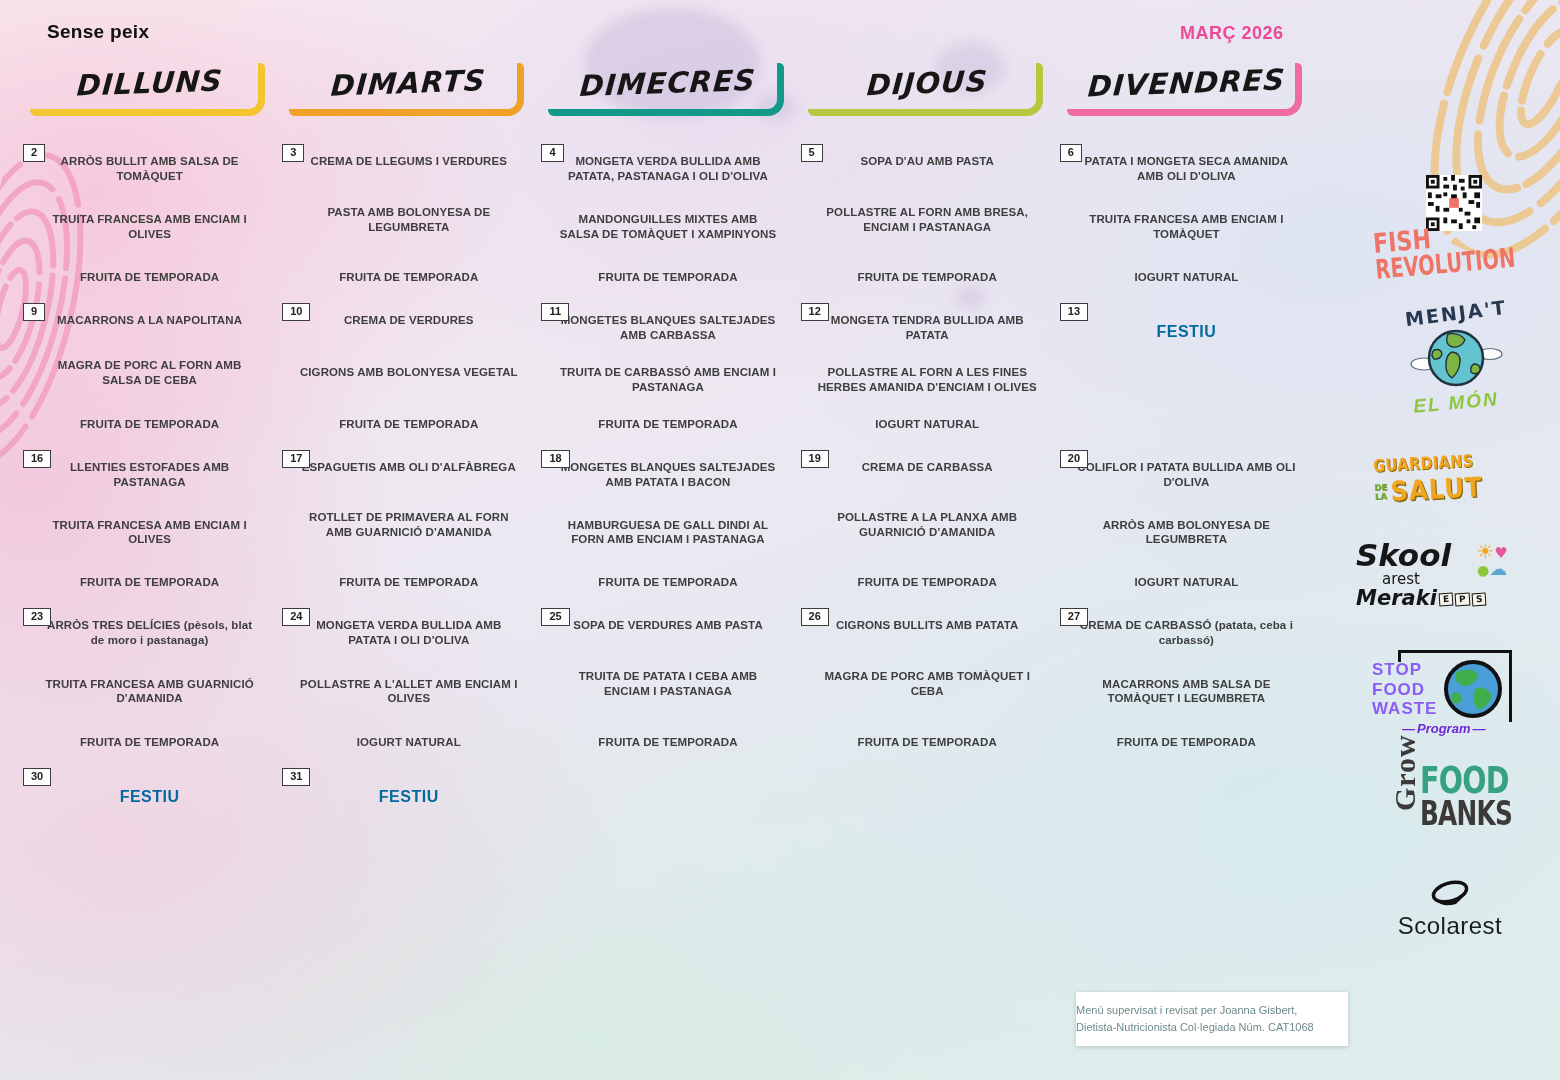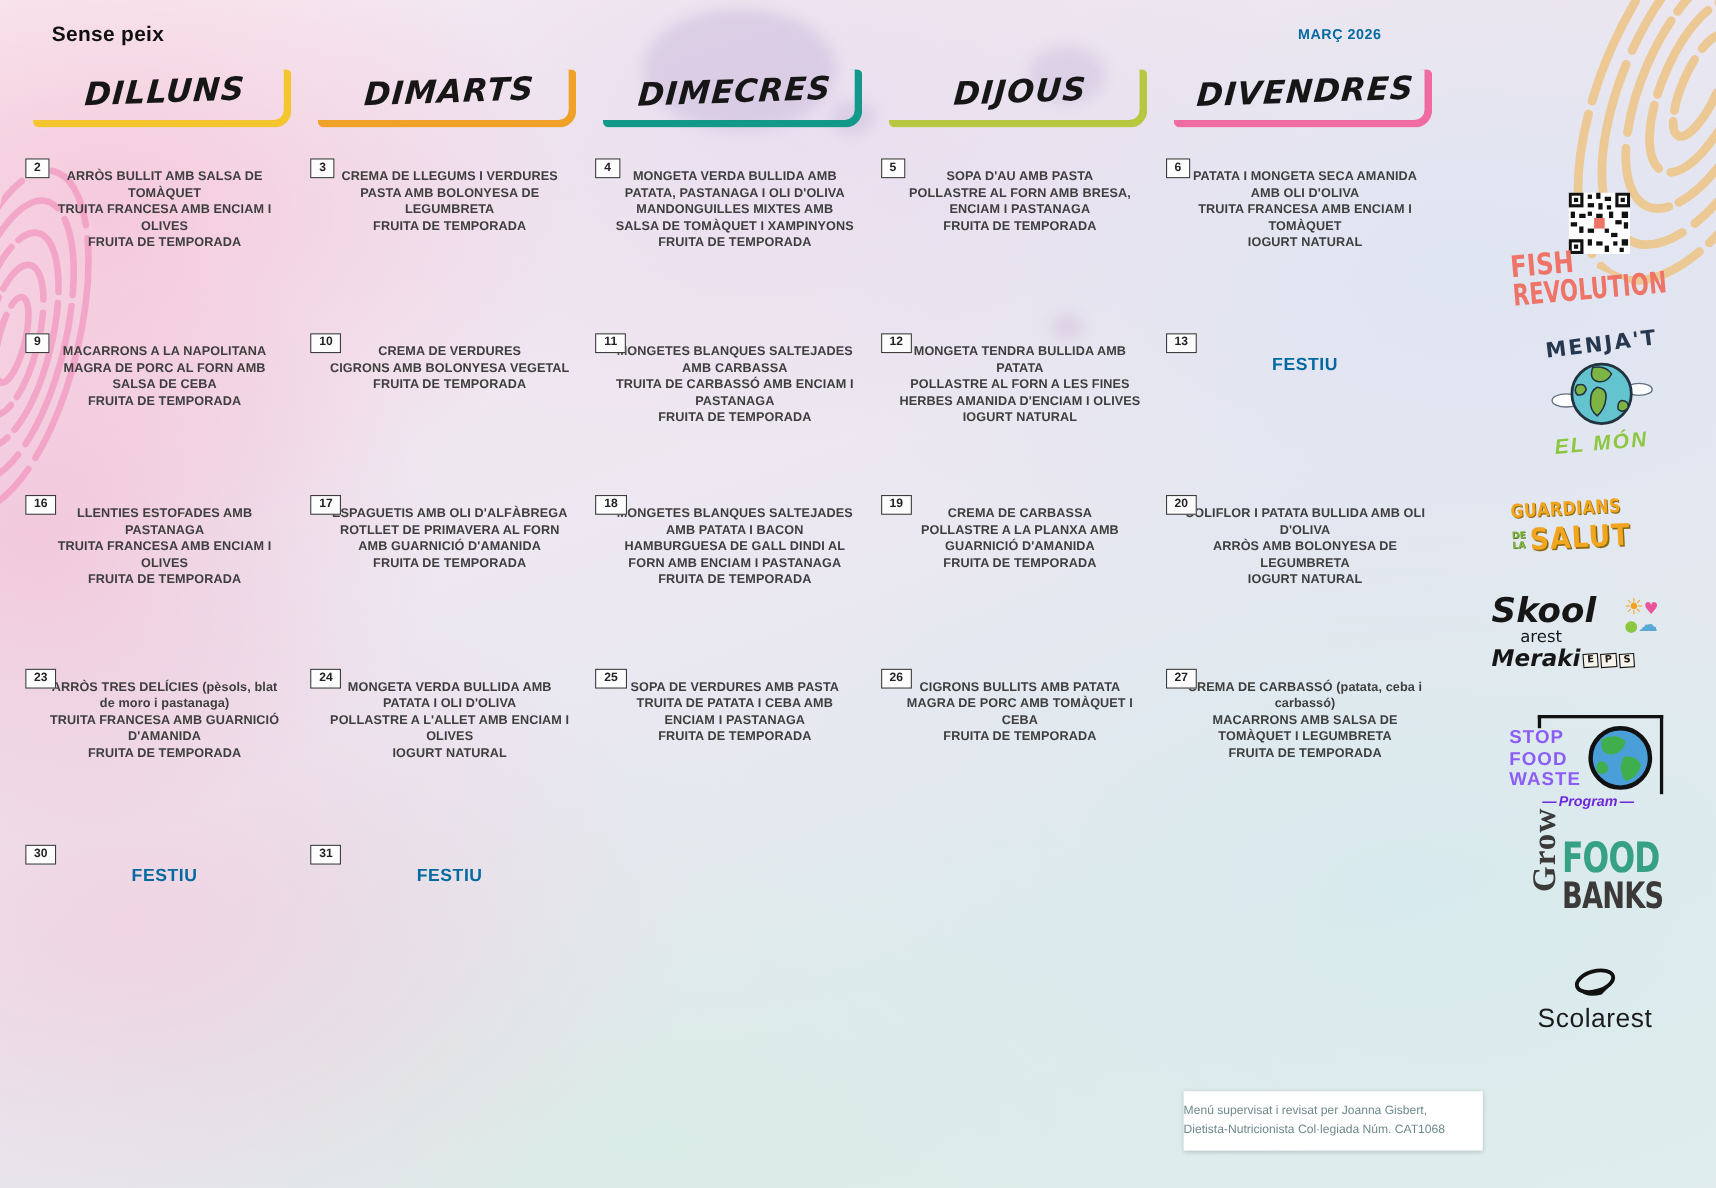--- a/index.html
+++ b/index.html
@@ -12,39 +12,39 @@
       radial-gradient(700px 460px at 8% 78%, rgba(246,196,214,.55), rgba(246,196,214,0) 72%),
       radial-gradient(700px 420px at 45% 10%, rgba(226,214,238,.55), rgba(226,214,238,0) 70%),
       radial-gradient(820px 520px at 85% 22%, rgba(214,226,242,.6), rgba(214,226,242,0) 72%),
       radial-gradient(900px 540px at 82% 75%, rgba(206,233,236,.6), rgba(206,233,236,0) 72%),
       radial-gradient(900px 520px at 38% 96%, rgba(210,236,225,.6), rgba(210,236,225,0) 72%),
       linear-gradient(160deg,#f8edf2 0%,#f0e7f0 30%,#e8e8f1 55%,#e2eeec 100%);
   }
   .abs{position:absolute;}
   
   .title{left:47px;top:21px;font-size:19px;font-weight:bold;color:#101010;letter-spacing:.3px;}
-  .month{left:1180px;top:23px;width:150px;font-size:13px;font-weight:bold;color:#0369a1;letter-spacing:.5px;}
+  .month{left:1180px;top:23px;width:150px;font-size:18px;font-weight:bold;color:#ec4899;letter-spacing:.5px;}
   .headers{left:20px;top:60px;width:1296px;height:58px;display:grid;grid-template-columns:repeat(5,1fr);}
   .day-header{position:relative;text-align:center;}
   .day-header .label{
     position:relative;z-index:2;display:inline-block;margin-top:6px;
     font-family:"DejaVu Sans",sans-serif;font-style:italic;font-weight:bold;
     font-size:29px;letter-spacing:1px;color:#161616;transform:rotate(-2deg) skewX(-6deg);
   }
   .bracket{position:absolute;left:10px;right:14px;bottom:2px;height:46px;z-index:1;
     border-bottom:7px solid #ccc;border-right:7px solid #ccc;
     border-bottom-right-radius:16px;border-top-right-radius:5px;border-bottom-left-radius:6px;}
   
   .cal-body{left:20px;top:138px;width:1296px;}
   .week-row{display:grid;grid-template-columns:repeat(5,1fr);}
   .cell{position:relative;padding:0 12px;box-sizing:border-box;}
   .daynum{position:absolute;left:3px;top:6px;border:1.6px solid #3c3c3c;background:#fdfdfd;
     font-size:11px;font-weight:bold;color:#222;padding:1px 7px 2px;line-height:1.2;}
   .dishes{height:100%;box-sizing:border-box;display:flex;flex-direction:column;
-    padding:16px 8px 12px;text-align:center;}
+    justify-content:space-between;padding:16px 8px 12px;text-align:center;}
   .dish{font-size:11.5px;font-weight:bold;color:#3e3e3e;line-height:1.3;letter-spacing:.1px;}
   .festiu{margin-top:26px;text-align:center;font-size:16px;font-weight:bold;color:#0369a1;letter-spacing:.5px;}
   
   .qr{left:1426px;top:175px;width:56px;height:56px;}
   .fish{left:1374px;top:224px;width:160px;transform:rotate(-5deg);color:#ef7468;
     font-weight:bold;font-family:"DejaVu Sans",sans-serif;line-height:.95;}
   .fish .f1{font-size:27px;transform:scaleX(.82);transform-origin:left;}
   .fish .f2{font-size:27px;transform:scaleX(.72);transform-origin:left;}
   .menjat{left:1390px;top:302px;width:132px;text-align:center;}
   .menjat .m-top{font-size:19px;font-weight:bold;color:#26374f;letter-spacing:2px;transform:rotate(-7deg);font-family:"DejaVu Sans",sans-serif;}

